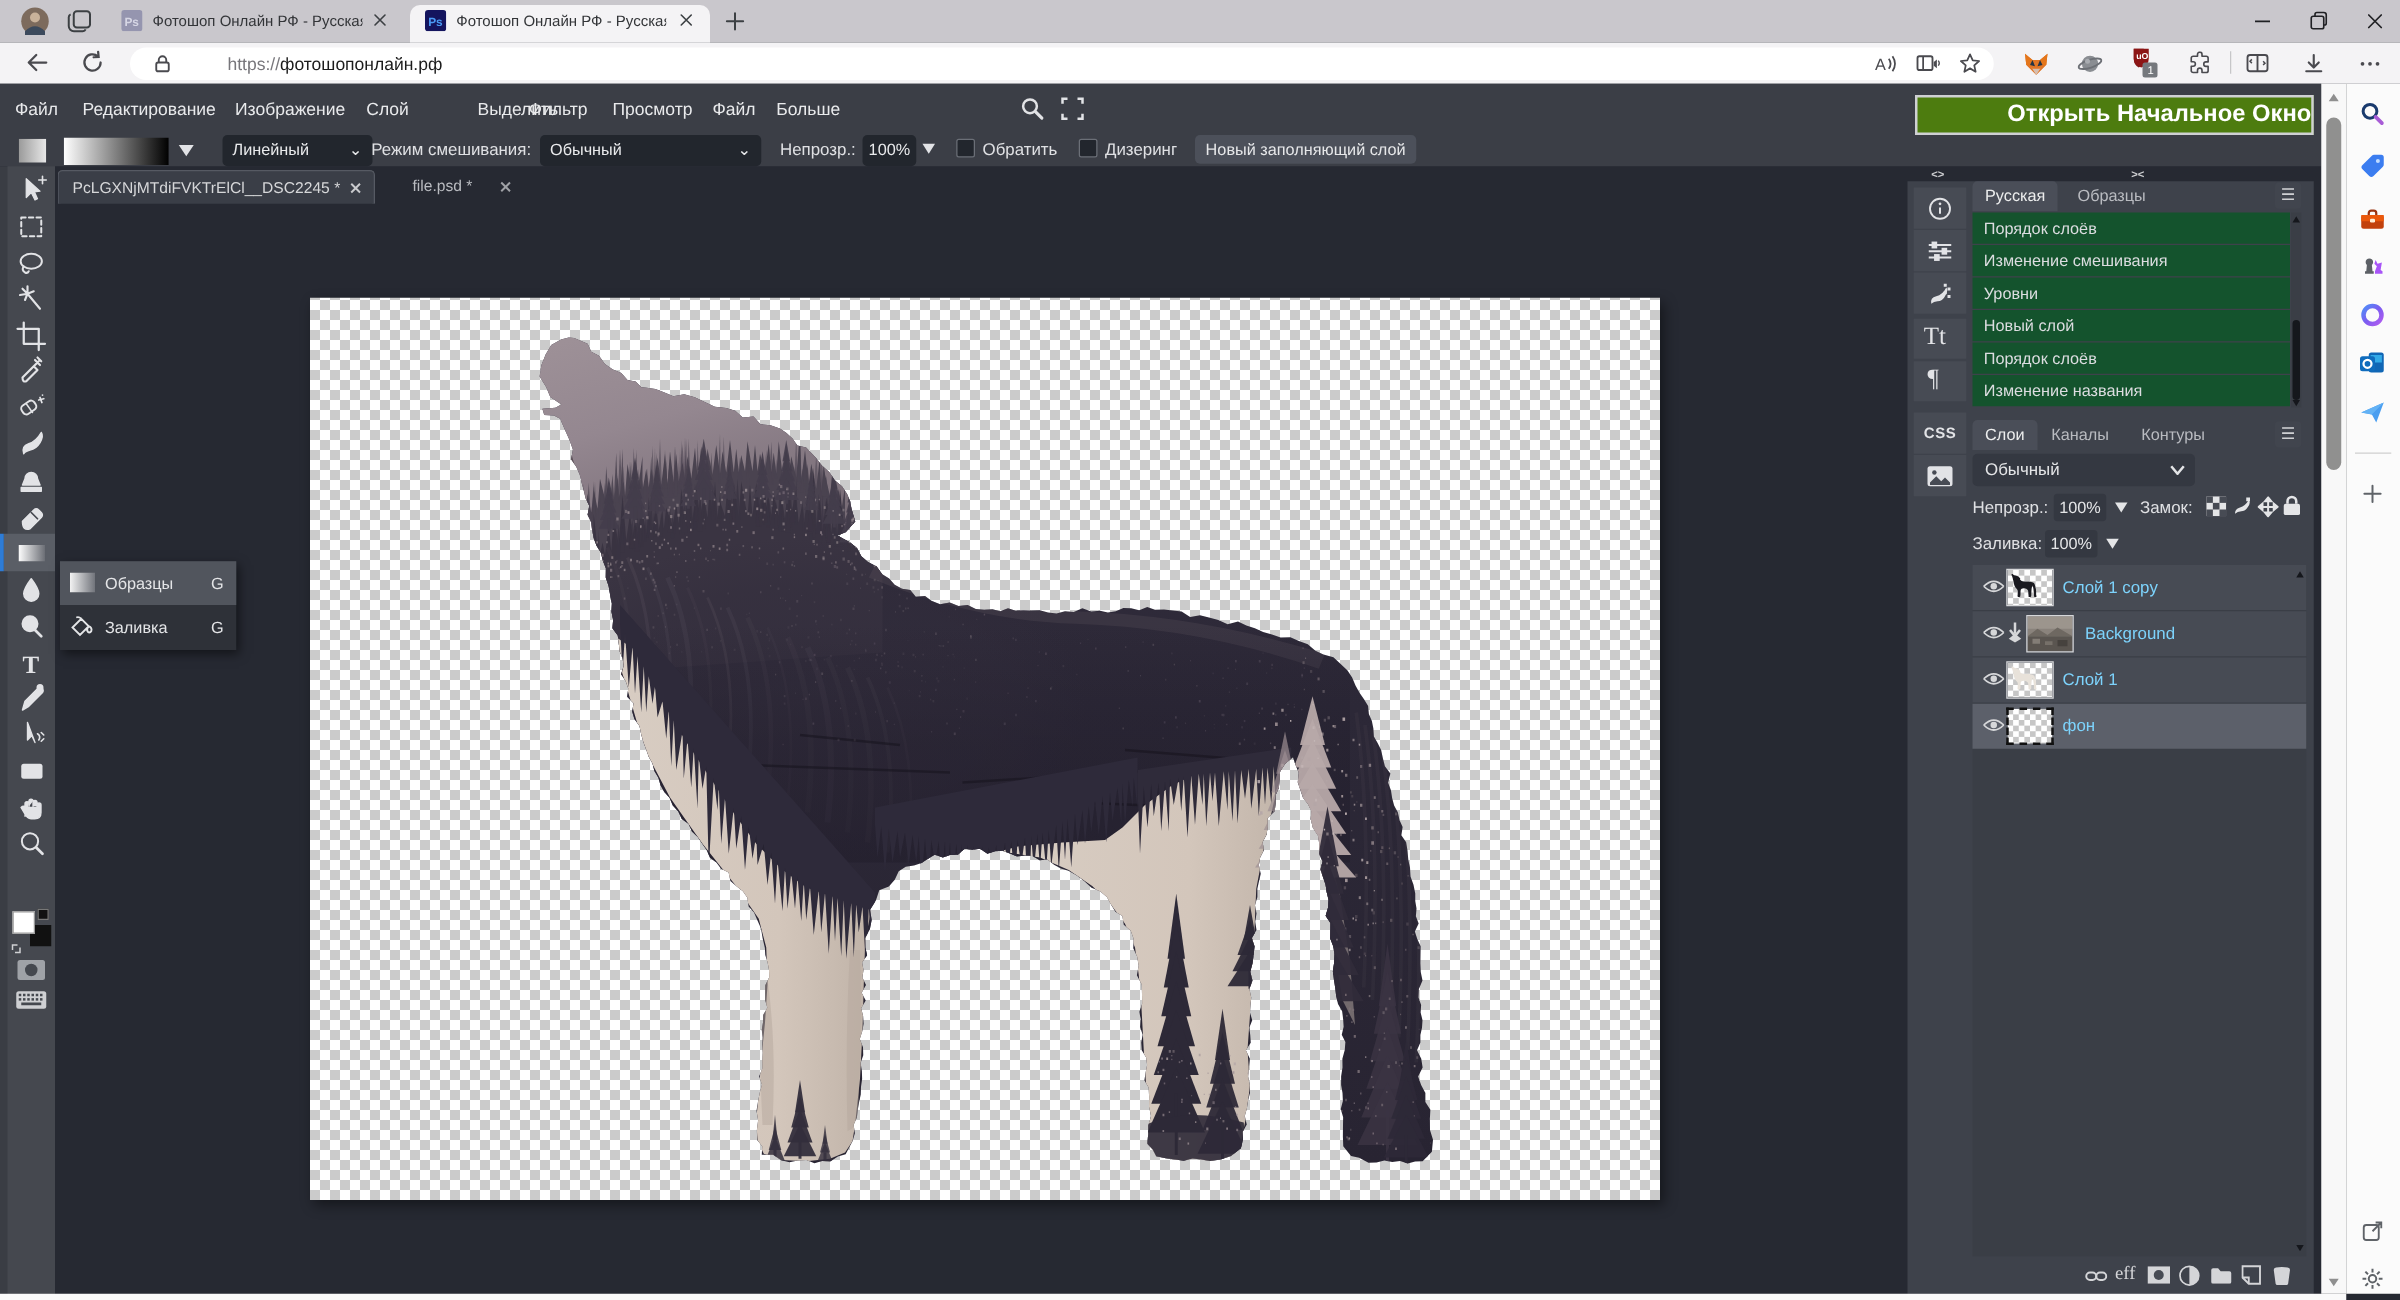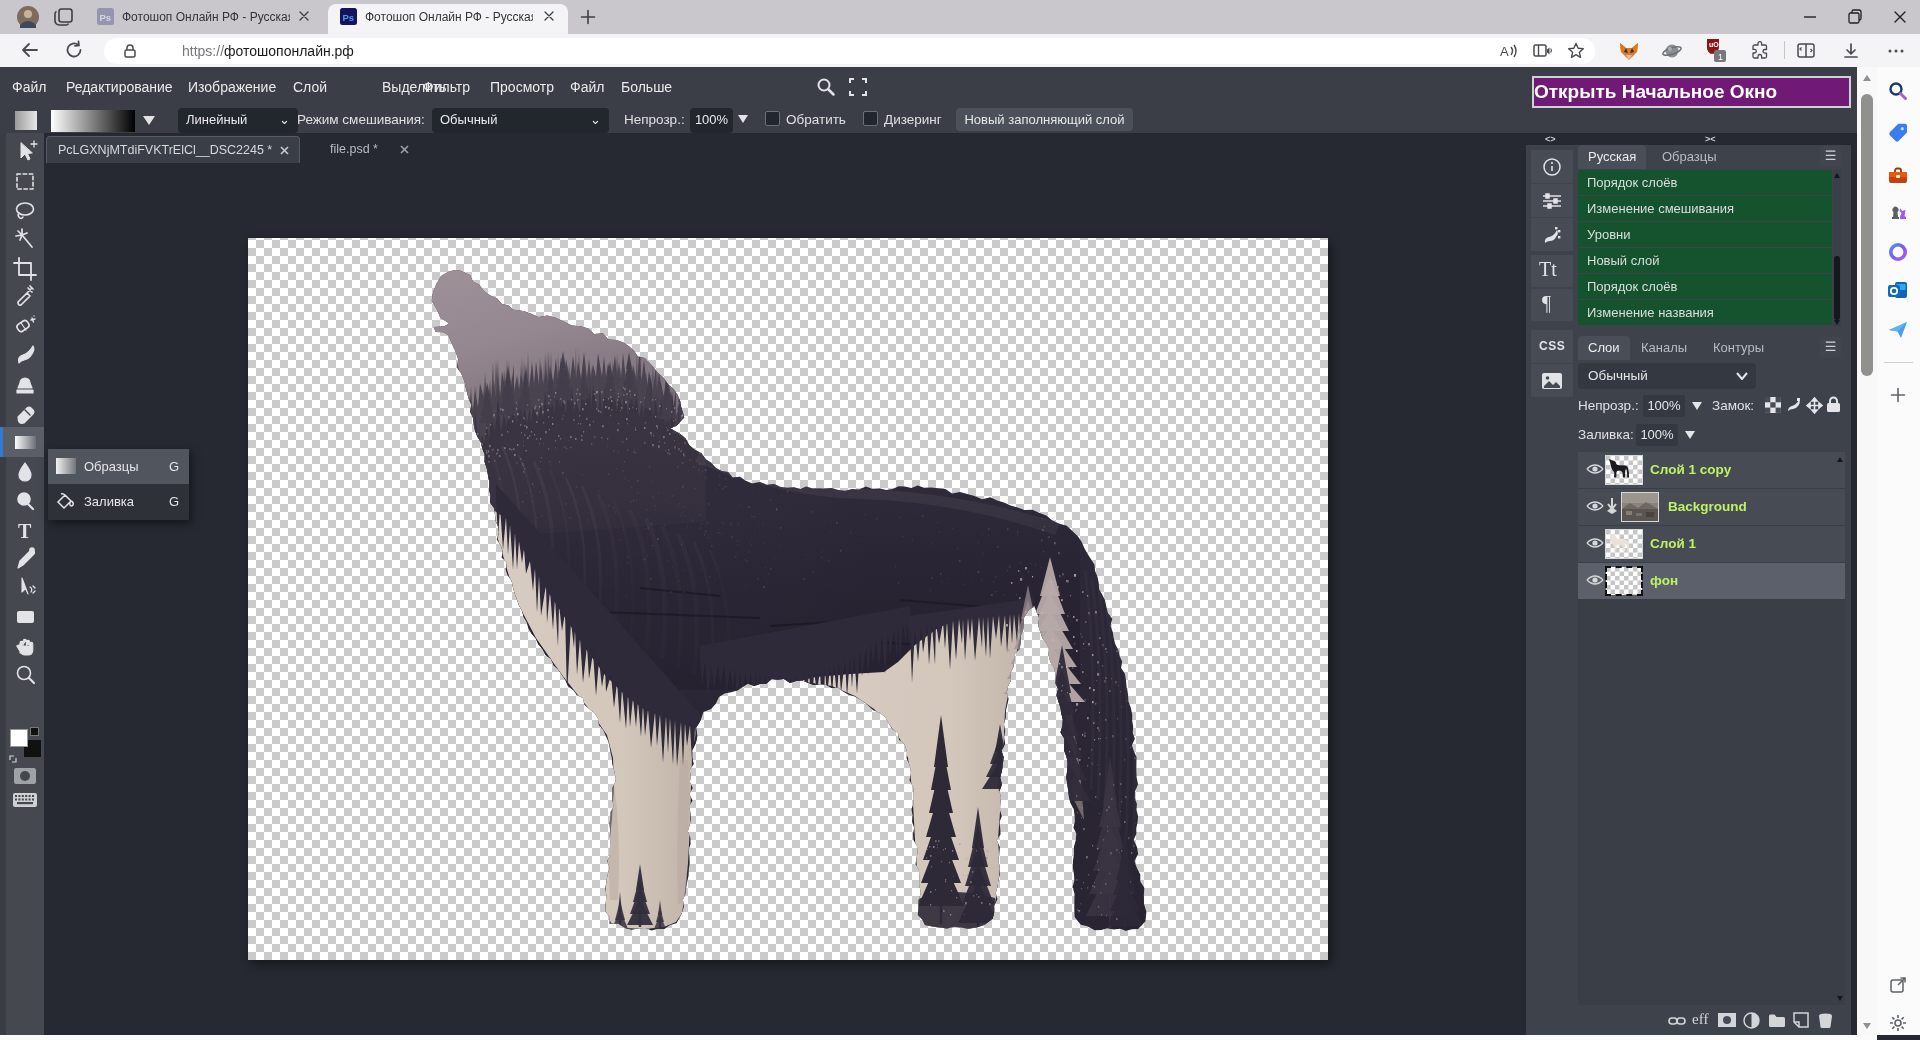--- a/index.html
+++ b/index.html
@@ -11,21 +11,21 @@
 .tabtitle{font-size:12px;color:#333538;white-space:nowrap;overflow:hidden;}
 .pill{left:104px;top:38px;width:1491px;height:26px;background:#ffffff;border-radius:13px;}
 .url{font-size:14px;color:#1b1b1b;margin-left:34px;}
 .urlgray{color:#77767b;}
 
 #appbar{left:0;top:67px;width:1857px;height:66px;background:#3b3e46;}
 .menuitem{font-size:14px;color:#e9eaec;display:inline-block;}
 .sel{background:#22262d;border-radius:4px;color:#e9eaec;font-size:13px;line-height:24px;padding:0 8px;position:absolute;height:25px;}
 .lbl{font-size:13.5px;color:#dfe0e3;position:absolute;}
 .chk{width:15px;height:15px;background:#22262d;border:1px solid #6b6f77;border-radius:2px;position:absolute;}
-#redbtn{left:1532px;top:76px;width:319px;height:32px;background:#701a75;border:2px solid #cfd0d3;color:#ffffff;font-size:19px;font-weight:bold;text-align:left;line-height:28px;}
+#redbtn{left:1532px;top:76px;width:319px;height:32px;background:#4d7c0f;border:2px solid #cfd0d3;color:#ffffff;font-size:19px;font-weight:bold;text-align:right;line-height:28px;}
 #fillbtn{left:956px;top:108px;width:177px;height:23px;background:#4c505a;border-radius:4px;color:#e6e7e9;font-size:13px;text-align:center;line-height:23px;}
 
 #toolstrip{left:0;top:133px;width:44px;height:902px;background:#3a3d44;}
 #toolinner{left:6px;top:133px;width:38px;height:902px;background:#45484f;}
 .tool{position:absolute;left:10px;width:30px;height:29px;color:#e2e3e6;}
 .toolsel{left:3px;top:442px;width:41px;height:30px;background:#5a5e66;position:absolute;}
 .toolblue{left:0px;top:442px;width:3px;height:30px;background:#2e7cd6;position:absolute;}
 
 .doctab{left:46px;top:136px;width:254px;height:27px;background:#3a3e47;border:1px solid #565a63;border-bottom:none;border-radius:4px 4px 0 0;color:#d6d7d9;font-size:12.5px;line-height:26px;padding-left:11px;}
 
@@ -35,21 +35,21 @@
 .flyrow{height:35px;font-size:13px;color:#e4e5e7;line-height:35px;position:relative;}
 
 #panelarea{left:1526px;top:145px;width:325px;height:890px;background:#3e424b;}
 .pstripbtn{position:absolute;left:1531px;width:42px;background:#474b54;color:#dcdde0;}
 .ptab{position:absolute;height:24px;font-size:13px;color:#b9bbc0;line-height:24px;padding:0 10px;}
 .ptabact{background:#4a4e58;border-radius:4px 4px 0 0;color:#eceded;}
 .hamb{position:absolute;left:1820px;width:21px;height:21px;background:#41454e;border-radius:3px;color:#cfd0d3;text-align:center;line-height:19px;font-size:13px;}
 .hitem{position:absolute;left:1578px;width:254px;height:25px;background:#14532d;color:#dcdde0;font-size:13px;line-height:25px;padding-left:9px;}
 .field{position:absolute;background:#343841;border-radius:3px;color:#e4e5e7;font-size:13px;text-align:center;}
 .lrow{position:absolute;left:1578px;width:267px;height:36px;background:#474b54;}
-.lname{position:absolute;left:72px;top:0;font-size:13.5px;color:#bef264;line-height:36px;font-weight:bold;}
+.lname{position:absolute;left:72px;top:0;font-size:13.5px;color:#7dd3fc;line-height:36px;}
 .eye{position:absolute;left:8px;top:10px;}
 .lthumb{position:absolute;left:28px;top:4px;width:36px;height:28px;outline:1px solid #d6d7d9;}
 </style></head><body>
 <div id="tabstrip" class="abs"></div>
 <svg class="abs" style="left:16px;top:5px" width="24" height="24" viewBox="0 0 24 24">
     <circle cx="12" cy="12" r="11" fill="#7d6b5d"></circle>
     <circle cx="12" cy="9" r="4" fill="#c9b29a"></circle>
     <path d="M4 20 q8-8 16 0 v3 h-16 Z" fill="#3c4a5c"></path>
   </svg>
 <svg class="abs" style="left:52px;top:5px" width="24" height="24" viewBox="0 0 24 24">

